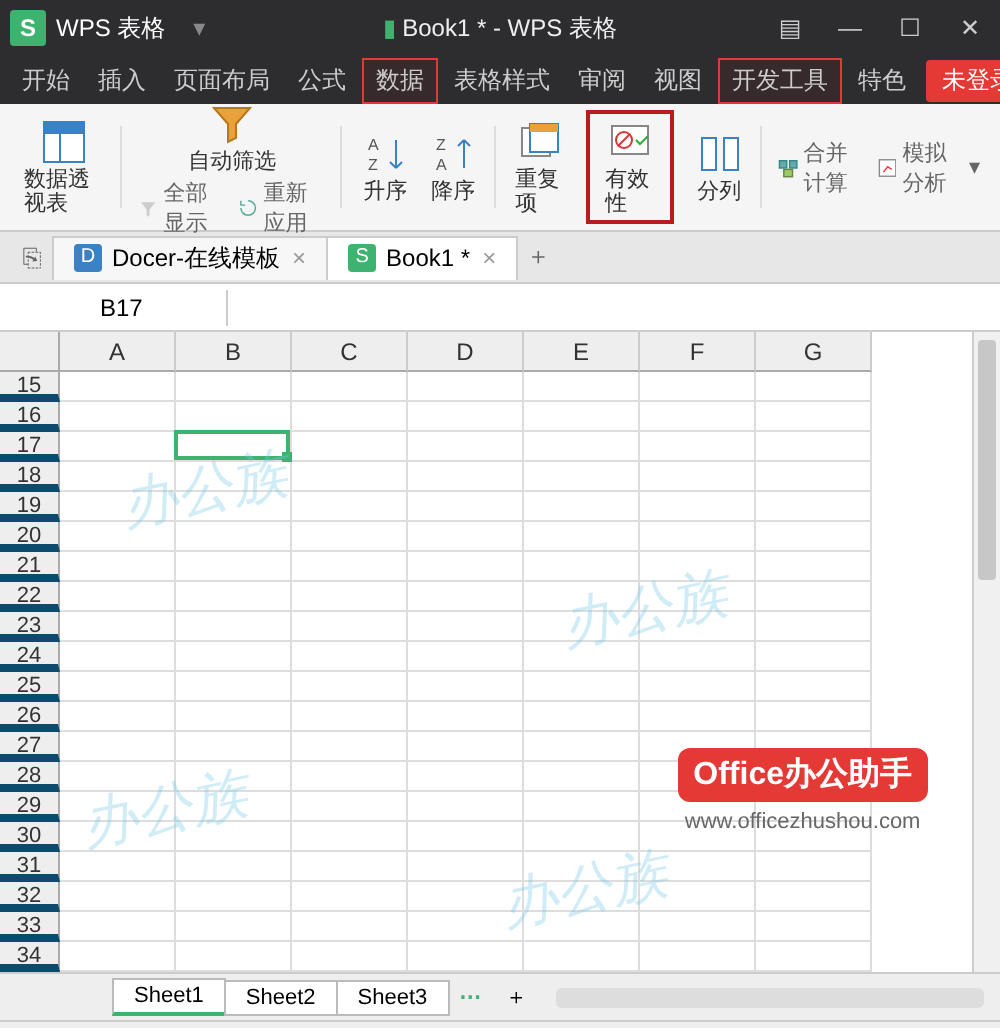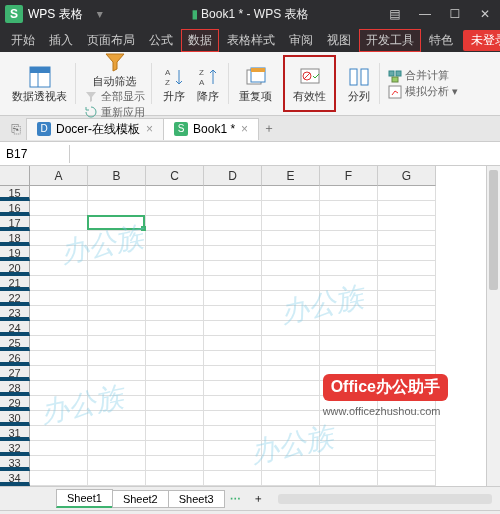--- a/index.html
+++ b/index.html
@@ -20,58 +20,58 @@
 .menubar .hl { border: 1px solid #e53935; background: rgba(255,0,0,0.05); }
 .menubar .login { background: #e53935; color: #fff; padding: 2px 8px; border-radius: 2px; margin-left: 2px; }
 
 
 .ribbon { height: 64px; background: #f5f5f5; border-bottom: 1px solid #ccc; display: flex; align-items: stretch; padding: 3px 4px; gap: 3px; }
 .rbgroup { display: flex; flex-direction: column; align-items: center; justify-content: center; padding: 2px 4px; position: relative; }
 .rbgroup.sep::after { content:""; position:absolute; right:-1px; top:8px; bottom:8px; width:1px; background:#ddd; }
 .rbtn { display: flex; flex-direction: column; align-items: center; gap: 1px; cursor: pointer; padding: 2px 4px; font-size: 11px; color: #333; }
 .rbtn .ico { width: 24px; height: 24px; }
 .rbtn small { font-size: 11px; line-height: 12px; }
-.rbrow { display: flex; flex-direction: column; gap: 1px; }
+.rbrow { display: flex; flex-direction: row; gap: 1px; }
 .rbrow .mini { display: flex; align-items: center; gap: 3px; font-size: 11px; color: #666; padding: 0 2px; cursor: pointer; }
 .rbrow .mini .ico { width: 14px; height: 14px; }
 .hlred { border: 2px solid #b91c1c; }
 
 
 svg { display: block; }
 
 
 .doctabs { height: 26px; background: #e7e7e7; border-bottom: 1px solid #ccc; display: flex; align-items: center; font-size: 12px; padding-left: 6px; gap: 0; }
 .doctabs .dtab { height: 22px; display: flex; align-items: center; padding: 0 10px; border: 1px solid #ccc; border-bottom: none; background: #f7f7f7; margin-right: -1px; cursor: pointer; }
 .doctabs .dtab.active { background: #fff; }
 .doctabs .pin { width: 20px; text-align: center; color: #666; cursor: pointer; }
 .doctabs .plus { width: 22px; text-align: center; color: #666; cursor: pointer; }
 
 
-.fbar { height: 24px; background: #fff; border-bottom: 1px solid #ccc; display: flex; align-items: center; font-size: 12px; }
+.fbar { height: 24px; background: #fff; border-bottom: 1px solid #ccc; display: flex; align-items: center; font-size: 12px; padding-left: 44px; }
 .fbar .namebox { width: 70px; border-right: 1px solid #ccc; padding: 2px 6px; }
 .fbar .fxarea { flex: 1; padding: 2px 6px; color: #999; }
 
 
 .sheet-wrap { position: relative; height: 320px; background: #fff; display: flex; }
 .colhdrs { position: absolute; left: 30px; right: 14px; top: 0; height: 20px; display: flex; }
 .colhdrs div { flex: 0 0 58px; border-right: 1px solid #ccc; border-bottom: 1px solid #aaa; background: #eee; text-align: center; font-size: 12px; line-height: 20px; color: #333; }
 .corner { position: absolute; left: 0; top: 0; width: 30px; height: 20px; background: #eee; border-right: 1px solid #aaa; border-bottom: 1px solid #aaa; }
 .rowhdrs { position: absolute; left: 0; top: 20px; bottom: 0; width: 30px; }
 .rowhdrs div { height: 15px; border-bottom: 4px solid #0c4a6e; border-right: 1px solid #aaa; background: #eee; text-align: center; font-size: 11px; line-height: 15px; color: #333; }
 .cells { position: absolute; left: 30px; top: 20px; right: 14px; bottom: 0; }
 .cells .row { height: 15px; display: flex; }
 .cells .row div { flex: 0 0 58px; border-right: 1px solid #ddd; border-bottom: 1px solid #ddd; }
 .selcell { position: absolute; border: 2px solid #3eb370; width: 58px; height: 15px; pointer-events: none; }
 .selcell::after { content:""; position:absolute; right:-3px; bottom:-3px; width:5px; height:5px; background:#3eb370; }
 .vscroll { position: absolute; right: 0; top: 0; bottom: 0; width: 14px; background: #f0f0f0; border-left: 1px solid #ccc; }
 .vscroll .thumb { position: absolute; left: 2px; right: 2px; background: #c7c7c7; border-radius: 2px; }
 
 
 .wm { position: absolute; color: rgba(120, 200, 230, 0.35); font-size: 28px; font-style: italic; transform: rotate(-12deg); pointer-events: none; font-family: serif; }
-.brand { position: absolute; right: 52px; top: 208px; text-align: left; pointer-events: none; }
+.brand { position: absolute; right: 36px; top: 208px; text-align: center; pointer-events: none; }
 .brand .b1 { background: #e53935; color: #fff; font-weight: bold; padding: 3px 8px; border-radius: 6px; font-size: 16px; display: inline-block; }
 .brand .b1 .cn { color: #fff; }
 .brand .b2 { color: #666; font-size: 11px; margin-top: 4px; }
 
 
 .sheettabs { height: 24px; background: #eee; border-top: 1px solid #ccc; display: flex; align-items: center; font-size: 11px; padding-left: 20px; }
 .sheettabs .stab { padding: 2px 10px; border: 1px solid #bbb; background: #fff; margin-right: -1px; cursor: pointer; }
 .sheettabs .stab.on { background: #fff; border-bottom: 2px solid #3eb370; margin-left: 36px; }
 .sheettabs .dots { padding: 0 6px; color: #3eb370; font-weight: bold; cursor: pointer; }
 .sheettabs .add { padding: 0 6px; cursor: pointer; }

